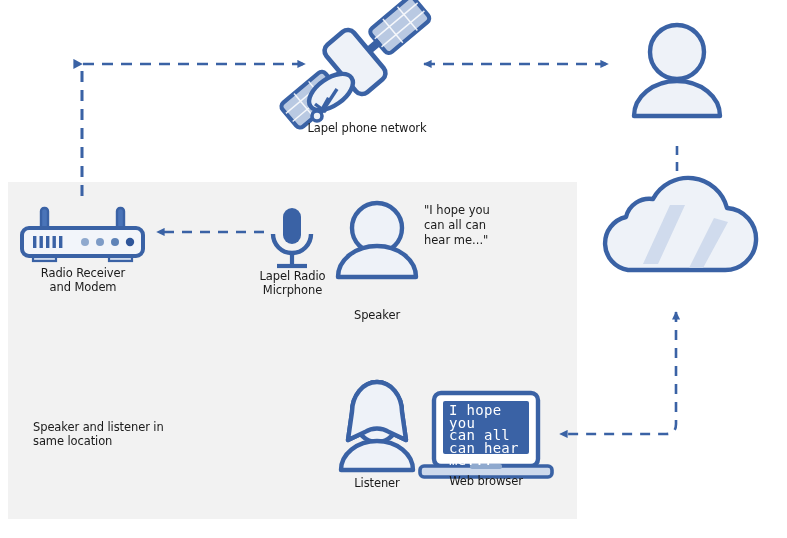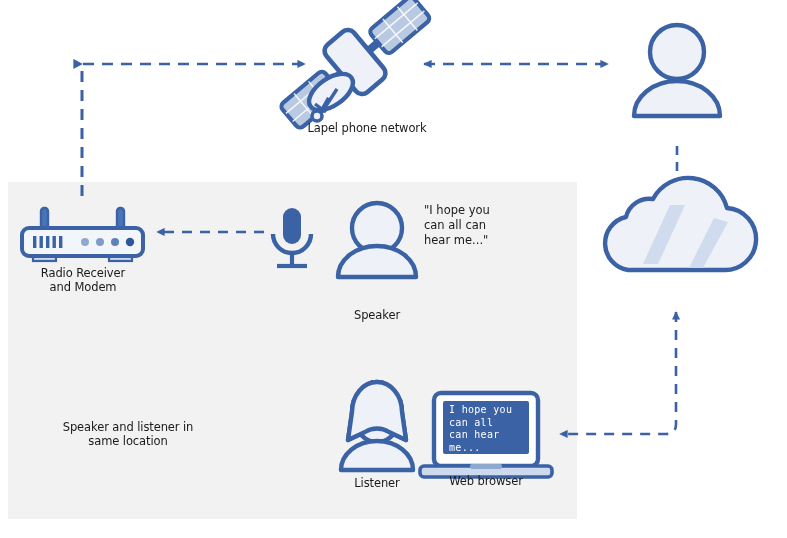--- a/index.html
+++ b/index.html
@@ -44,21 +44,21 @@
     font-family: "DejaVu Sans", sans-serif;
     font-size: 11.5px;
     color: #1a1a1a;
     line-height: 15px;
     text-align: left;
     white-space: pre-line;
   }
   .screen-text {
     position: absolute;
     font-family: "DejaVu Sans Mono", monospace;
-    font-size: 10px;
+    font-size: 14px;
     color: #ffffff;
     line-height: 12.5px;
     white-space: pre-line;
     letter-spacing: 0.3px;
   }
 </style>
 </head>
 <body>
 
 <div id="stage">
@@ -192,32 +192,34 @@
     </g>
   </svg>
 
   <div class="lbl" style="left:262px; top:121px; width:210px;">Lapel phone network</div>
 
 
 
   <div class="lbl" style="left:7px; top:266px; width:152px;">Radio Receiver
 and Modem</div>
 
+  <div class="lbl" style="left:240px; top:269px; width:105px;">Lapel Radio
+Micrphone</div>
 
   <div class="lbl" style="left:327px; top:284px; width:100px;margin-top:24px;">Speaker</div>
 
   <div class="lbl" style="left:327px; top:476px; width:100px;">Listener</div>
 
   <div class="lbl" style="left:426px; top:474px; width:120px;">Web browser</div>
 
   <div class="quote" style="left:424px; top:203px; width:100px;">"I hope you
 can all can
 hear me..."</div>
 
   <div class="screen-text" style="left:449px; top:404px; width:84px;">I hope you
 can all
 can hear
 me...</div>
 
-  <div class="lbl lbl-left" style="left:33px; top:420px; width:190px;text-align:center;">Speaker and listener in
+  <div class="lbl lbl-left" style="left:33px; top:420px; width:190px;">Speaker and listener in
 same location</div>
 
 </div>
 
 </body></html>

